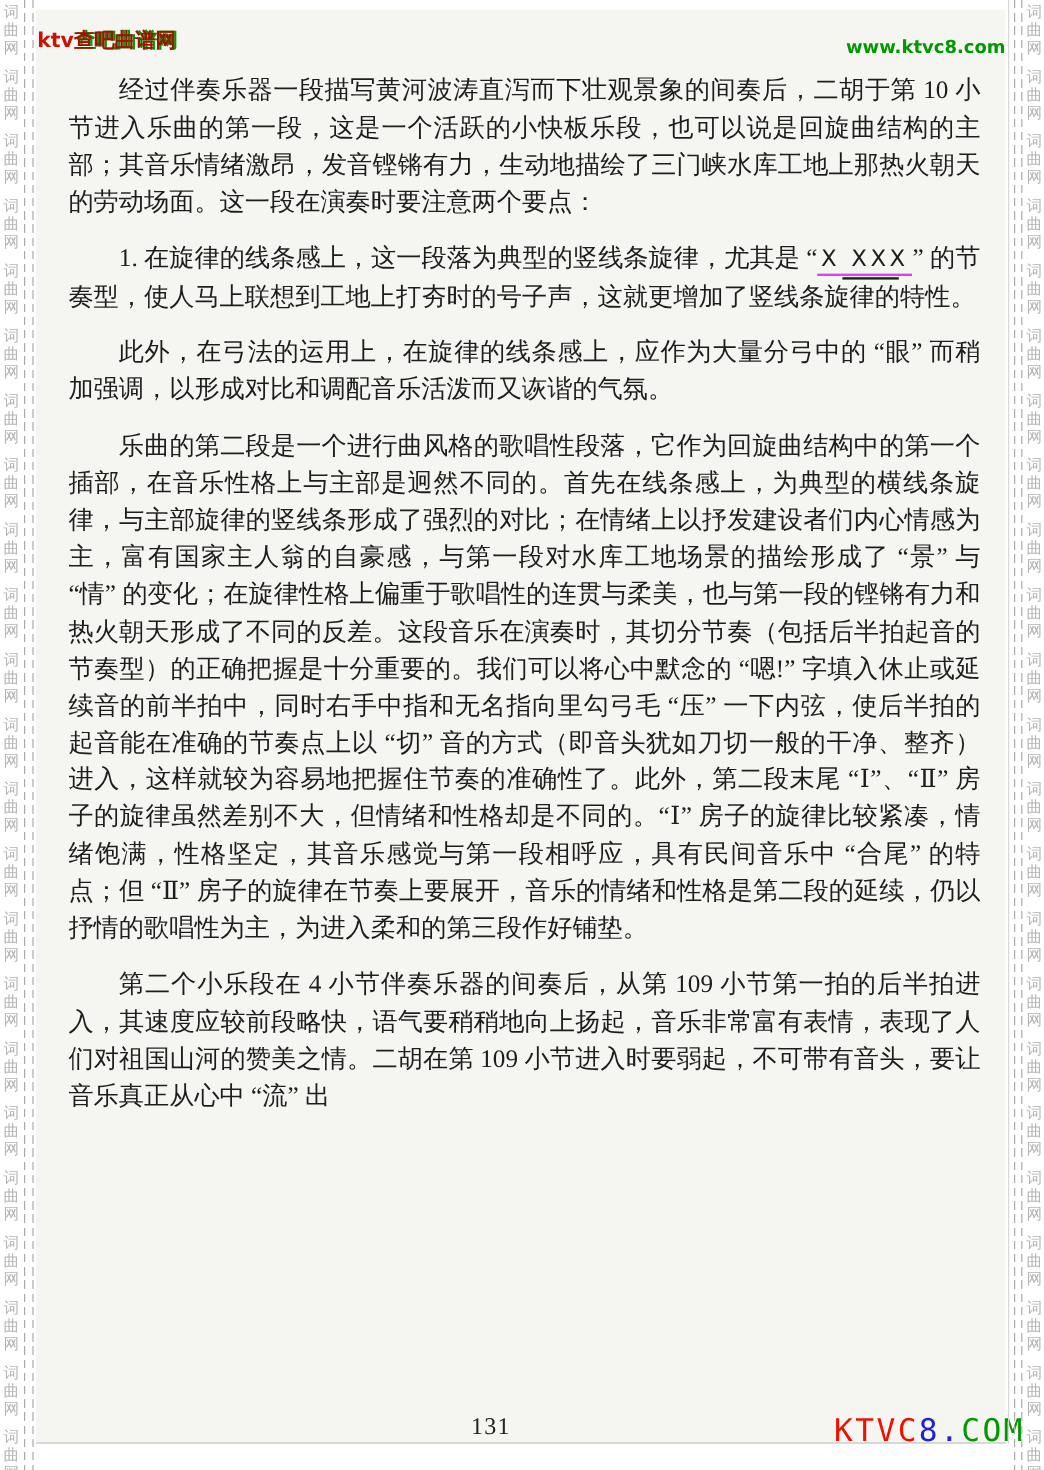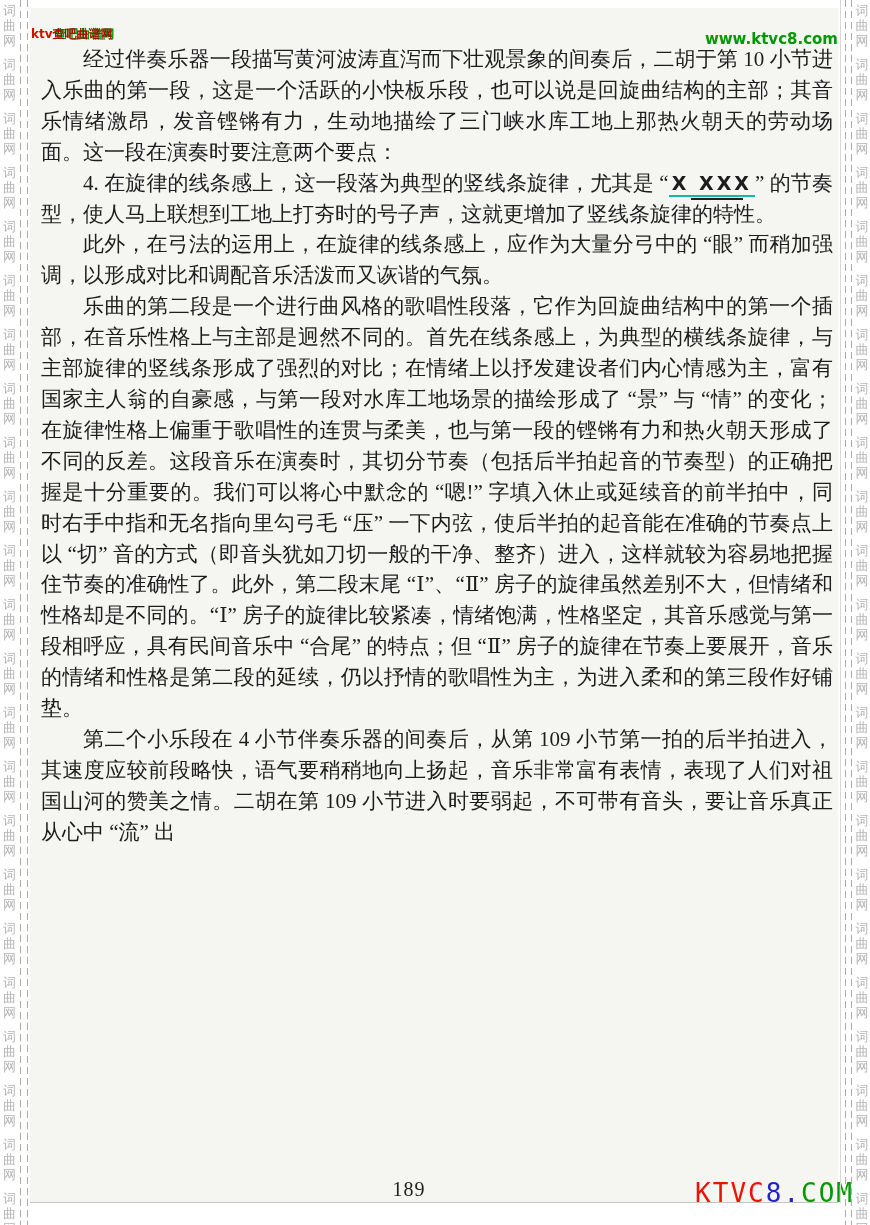--- a/index.html
+++ b/index.html
@@ -47,46 +47,46 @@
   .page{
     position:absolute;left:30px;top:8px;width:808px;height:1194px;
     background:var(--page_bg);
     border-bottom:1px solid #c4c4c0;
   }
 
   
   .logo-tl{
     position:absolute;left:1px;top:16px;
     font-family:"DejaVu Sans",sans-serif;
-    font-weight:bold;font-size:12px;line-height:20px;white-space:nowrap;
+    font-weight:bold;font-size:17px;line-height:20px;white-space:nowrap;
   }
   .logo-tl .ktv{color:var(--accent_red);}
   .logo-tl .cn{color:#a51000;text-shadow:2px 0 0 var(--accent_green);}
 
   
   .logo-tr{
     position:absolute;right:0;top:22px;
     font-family:"DejaVu Sans",sans-serif;
     font-weight:bold;font-size:15px;color:var(--accent_green);white-space:nowrap;
   }
 
   
   .text-block{
     position:absolute;left:11px;top:36px;width:792px;
     font-size:21px;line-height:30.9px;color:var(--text_color);
     text-align:justify;
   }
-  .para{margin:0;text-indent:2em;}
+  .para{margin:16px;text-indent:2em;}
 
   
   .rhythm{
     font-family:"DejaVu Sans",sans-serif;
-    font-weight:bold;font-size:19px;letter-spacing:3px;
+    font-weight:normal;font-size:19px;letter-spacing:3px;
     padding:0 3px 1px 3px;
-    border-bottom:2px solid #14b8a6;
+    border-bottom:2px solid #d946ef;
     position:relative;white-space:nowrap;
   }
   .rhythm::after{
     content:"";position:absolute;left:26%;width:60%;bottom:-5px;height:2px;background:#222;
   }
   .sharp{vertical-align:super;font-size:0.72em;line-height:0;}
 
   
   .page-number{
     position:absolute;left:319px;top:1170px;width:120px;text-align:center;
@@ -230,27 +230,27 @@
   <div class="dash dash-l2"></div>
 
   <div class="page">
     <div class="logo-tl">
       <span class="ktv">ktv</span><span class="cn">查吧曲谱网</span>
     </div>
     <div class="logo-tr">www.ktvc8.com</div>
 
     <div class="text-block">
         <p class="para"><span>经过伴奏乐器一段描写黄河波涛直泻而下壮观景象的间奏后，二胡于第 10 小节进入乐曲的第一段，这是一个活跃的小快板乐段，也可以说是回旋曲结构的主部；其音乐情绪激昂，发音铿锵有力，生动地描绘了三门峡水库工地上那热火朝天的劳动场面。这一段在演奏时要注意两个要点：</span></p>
-        <p class="para"><span>4. 在旋律的线条感上，这一段落为典型的竖线条旋律，尤其是 “</span><span class="rhythm">X XXX</span><span>” 的节奏型，使人马上联想到工地上打夯时的号子声，这就更增加了竖线条旋律的特性。</span></p>
+        <p class="para"><span>1. 在旋律的线条感上，这一段落为典型的竖线条旋律，尤其是 “</span><span class="rhythm">X XXX</span><span>” 的节奏型，使人马上联想到工地上打夯时的号子声，这就更增加了竖线条旋律的特性。</span></p>
         <p class="para"><span>此外，在弓法的运用上，在旋律的线条感上，应作为大量分弓中的 “眼” 而稍加强调，以形成对比和调配音乐活泼而又诙谐的气氛。</span></p>
         <p class="para"><span>乐曲的第二段是一个进行曲风格的歌唱性段落，它作为回旋曲结构中的第一个插部，在音乐性格上与主部是迥然不同的。首先在线条感上，为典型的横线条旋律，与主部旋律的竖线条形成了强烈的对比；在情绪上以抒发建设者们内心情感为主，富有国家主人翁的自豪感，与第一段对水库工地场景的描绘形成了 “景” 与 “情” 的变化；在旋律性格上偏重于歌唱性的连贯与柔美，也与第一段的铿锵有力和热火朝天形成了不同的反差。这段音乐在演奏时，其切分节奏（包括后半拍起音的节奏型）的正确把握是十分重要的。我们可以将心中默念的 “嗯!” 字填入休止或延续音的前半拍中，同时右手中指和无名指向里勾弓毛 “压” 一下内弦，使后半拍的起音能在准确的节奏点上以 “切” 音的方式（即音头犹如刀切一般的干净、整齐）进入，这样就较为容易地把握住节奏的准确性了。此外，第二段末尾 “Ⅰ”、“Ⅱ” 房子的旋律虽然差别不大，但情绪和性格却是不同的。“Ⅰ” 房子的旋律比较紧凑，情绪饱满，性格坚定，其音乐感觉与第一段相呼应，具有民间音乐中 “合尾” 的特点；但 “Ⅱ” 房子的旋律在节奏上要展开，音乐的情绪和性格是第二段的延续，仍以抒情的歌唱性为主，为进入柔和的第三段作好铺垫。</span></p>
         <p class="para"><span>第二个小乐段在 4 小节伴奏乐器的间奏后，从第 109 小节第一拍的后半拍进入，其速度应较前段略快，语气要稍稍地向上扬起，音乐非常富有表情，表现了人们对祖国山河的赞美之情。二胡在第 109 小节进入时要弱起，不可带有音头，要让音乐真正从心中 “流” 出</span></p>
       </div>
 
-    <div class="page-number">189</div>
+    <div class="page-number">131</div>
 
     <div class="logo-br">
       <span class="lr">KTVC</span><span class="lb">8</span><span class="ld">.</span><span class="lg">COM</span>
     </div>
   </div>
 
   <div class="solid-r"></div>
   <div class="dash dash-r1"></div>
   <div class="dash dash-r2"></div>
   <div class="wm-col right">

